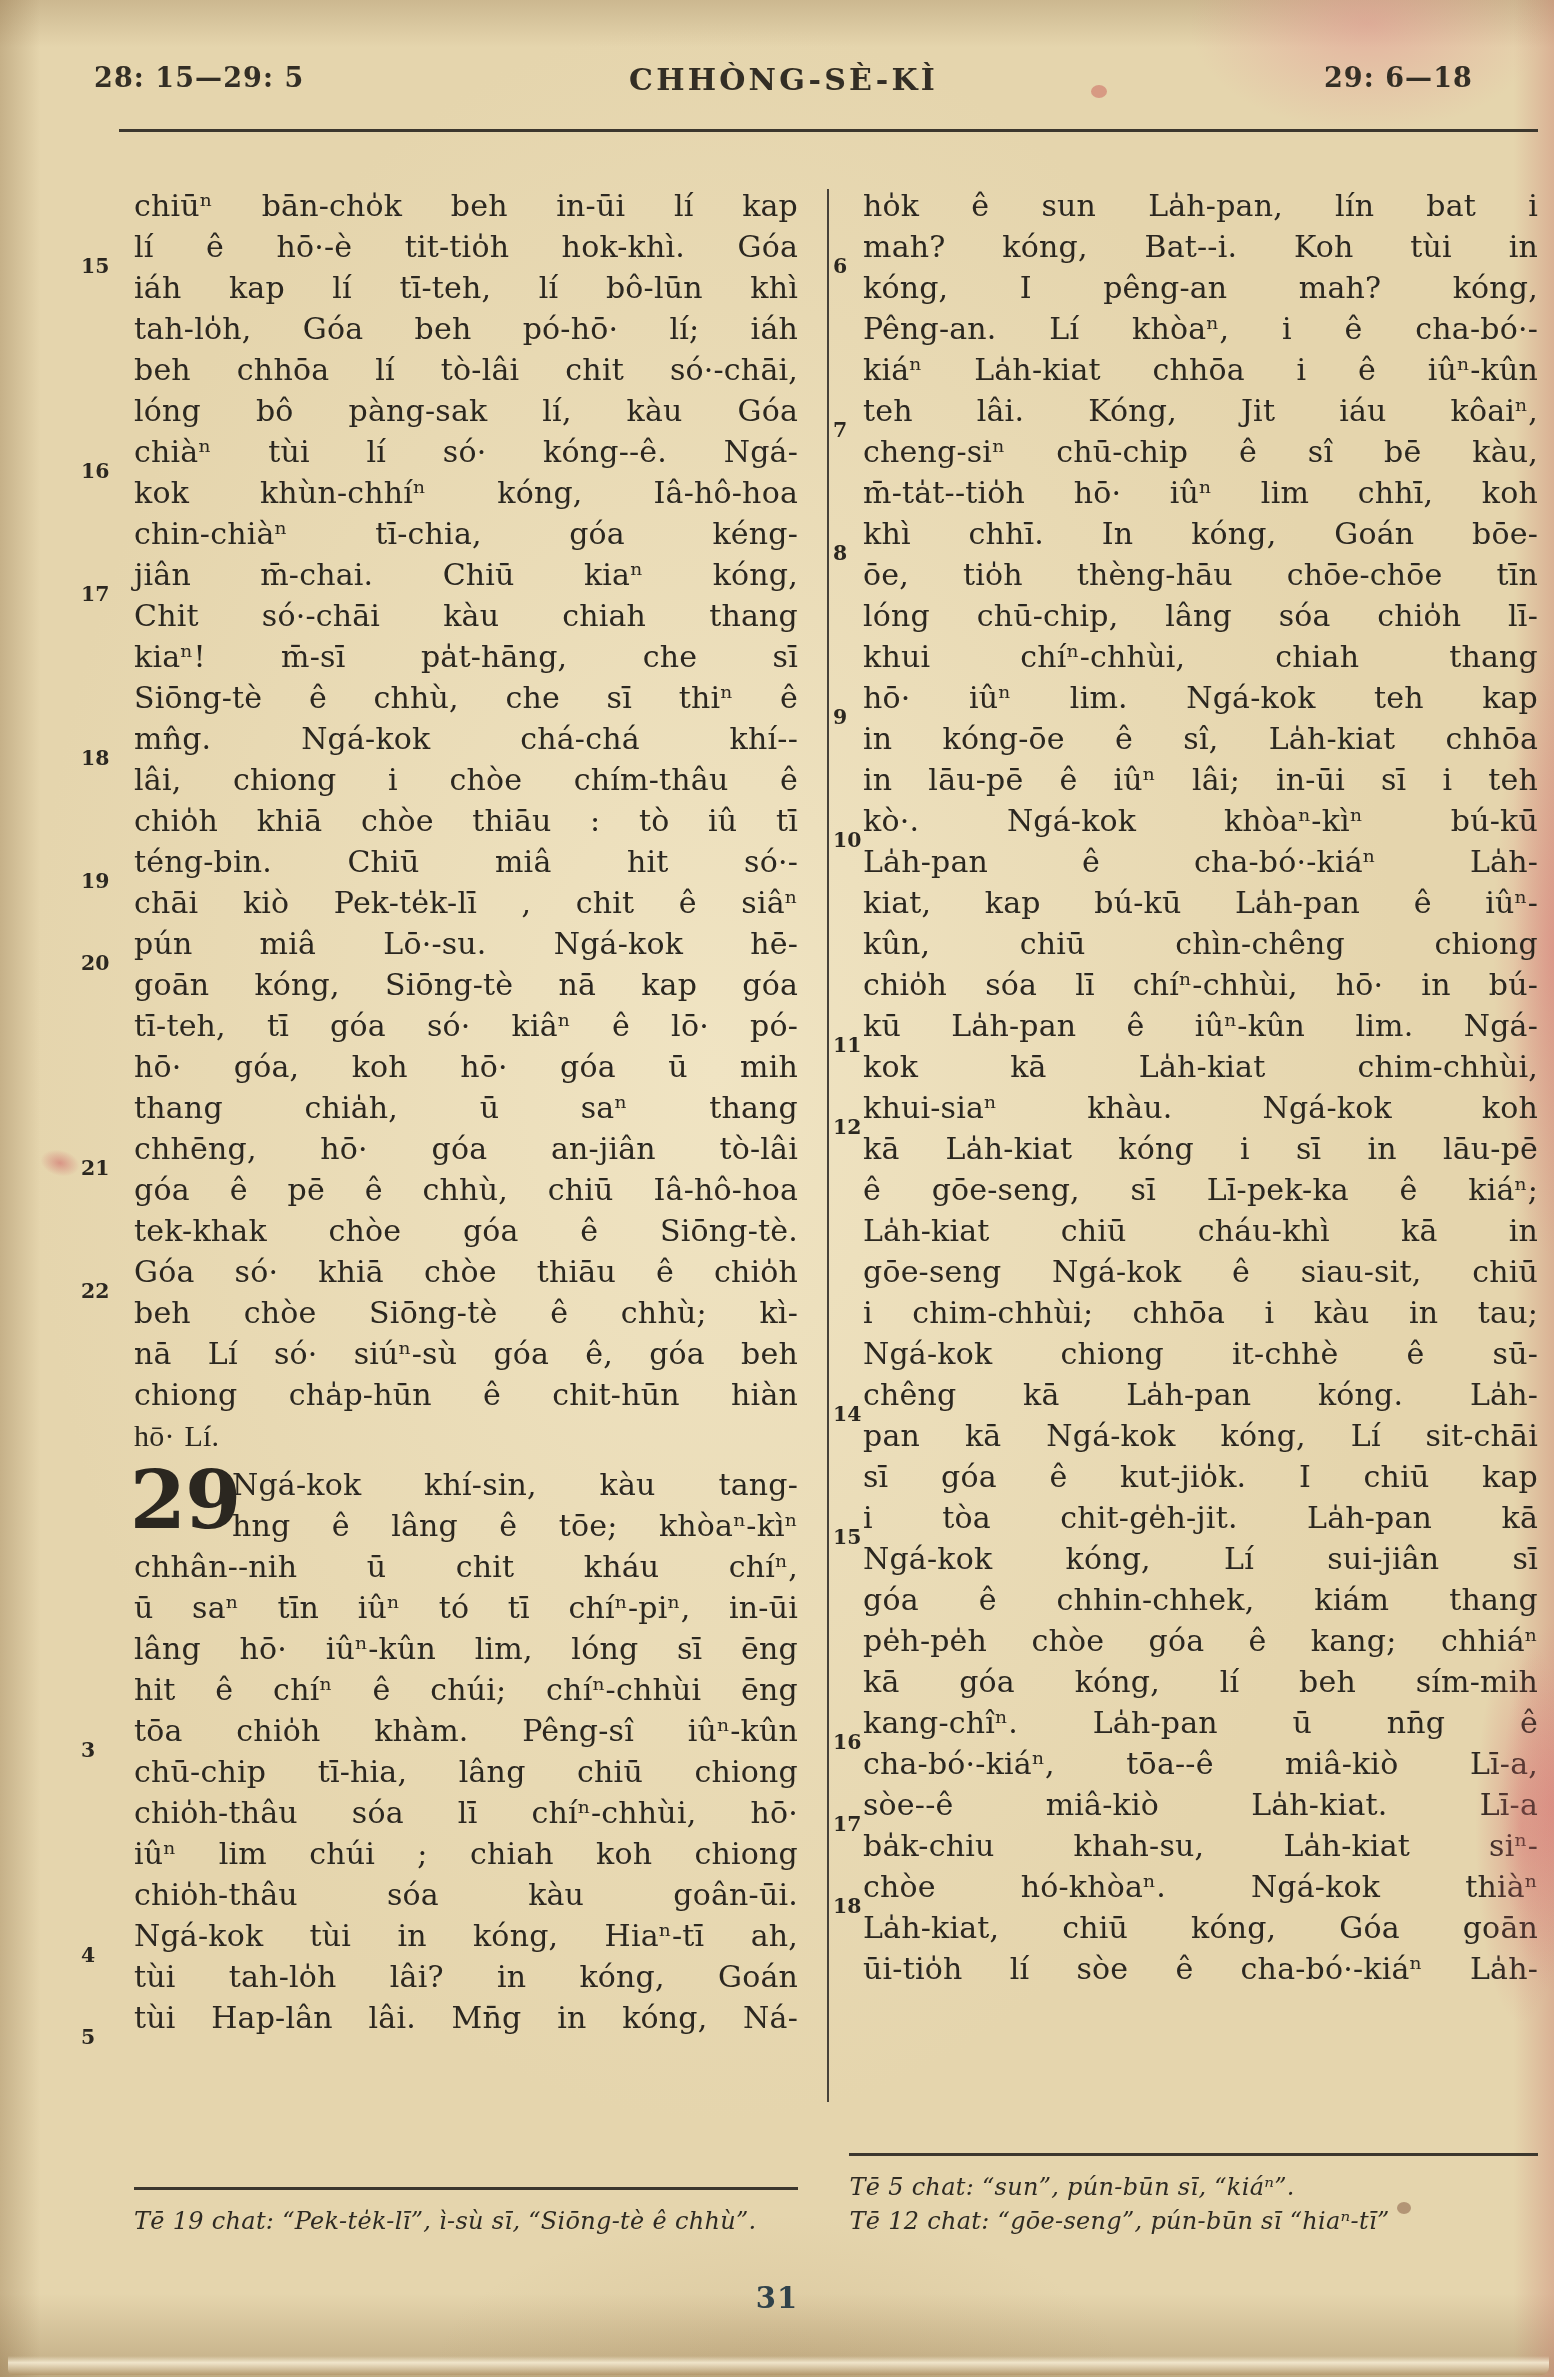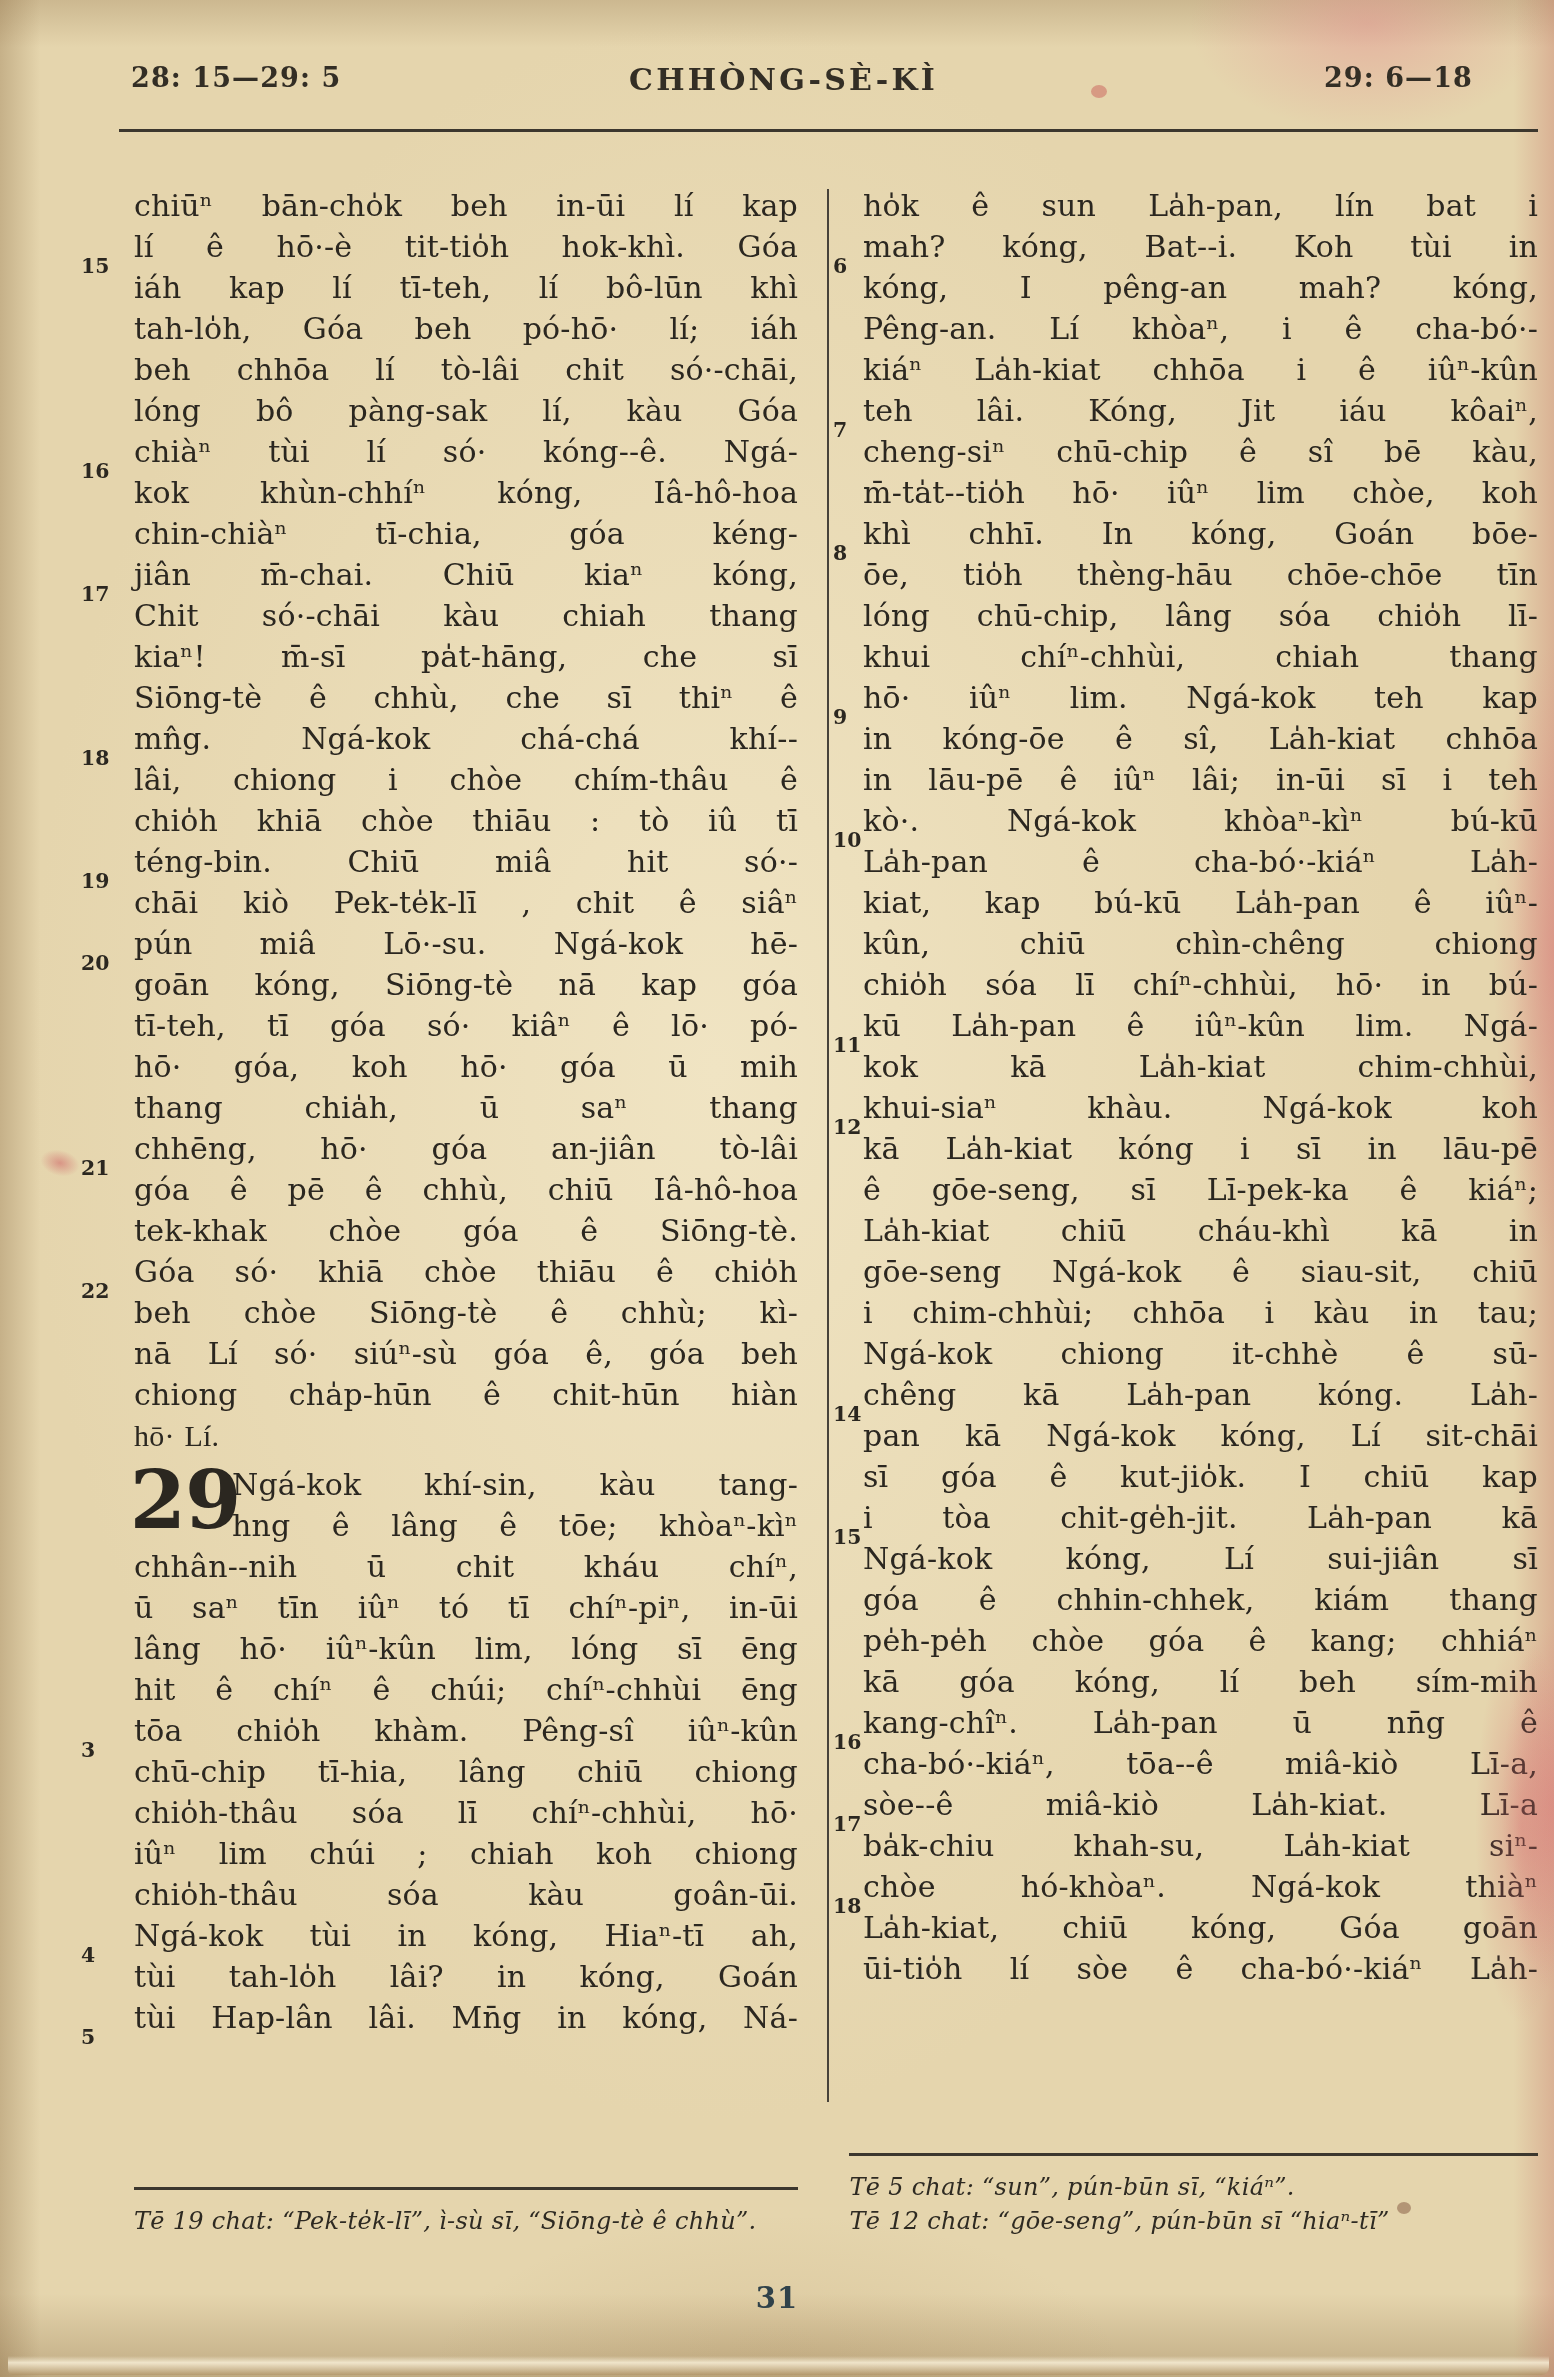--- a/index.html
+++ b/index.html
@@ -21,21 +21,21 @@
       linear-gradient(to bottom, rgba(125,92,52,0.24), rgba(125,92,52,0) 2%, rgba(125,92,52,0) 96.5%, rgba(115,82,42,0.32)),
       radial-gradient(ellipse 806px 1236px at 46% 45%, #f0e4c3, #e5d5ad 85%);
   }
 
   
   .page-header {
     position:absolute; top:62px; left:94px; right:81px;
     display:flex; justify-content:space-between; align-items:baseline;
     font-weight:bold; color:#332e25;
   }
-  .page-header .ref { font-size:27px; letter-spacing:1.1px;margin-left:37px; }
+  .page-header .ref { font-size:27px; letter-spacing:1.1px; }
   .page-header .title {
     position:absolute; left:50%; transform:translateX(-50%);
     font-size:30px; letter-spacing:3.2px;
   }
   .header-rule {
     position:absolute; top:129px; left:119px; right:16px;
     height:3.2px; background:#3c372e;
   }
 
   
@@ -186,21 +186,21 @@
 
     <section class="col col-right">
       <div class="lines" id="right-lines">
           <div class="line">ho̍k ê sun La̍h-pan, lín bat i</div>
           <div class="line"><span class="vnum">6</span>mah? kóng, Bat--i. Koh tùi in</div>
           <div class="line">kóng, I pêng-an mah? kóng,</div>
           <div class="line">Pêng-an. Lí khòaⁿ, i ê cha-bó·-</div>
           <div class="line">kiáⁿ La̍h-kiat chhōa i ê iûⁿ-kûn</div>
           <div class="line"><span class="vnum">7</span>teh lâi. Kóng, Jit iáu kôaiⁿ,</div>
           <div class="line">cheng-siⁿ chū-chip ê sî bē kàu,</div>
-          <div class="line">m̄-ta̍t--tio̍h hō· iûⁿ lim chòe, koh</div>
+          <div class="line">m̄-ta̍t--tio̍h hō· iûⁿ lim chhī, koh</div>
           <div class="line"><span class="vnum">8</span>khì chhī. In kóng, Goán bōe-</div>
           <div class="line">ōe, tio̍h thèng-hāu chōe-chōe tīn</div>
           <div class="line">lóng chū-chip, lâng sóa chio̍h lī-</div>
           <div class="line">khui chíⁿ-chhùi, chiah thang</div>
           <div class="line"><span class="vnum">9</span>hō· iûⁿ lim. Ngá-kok teh kap</div>
           <div class="line">in kóng-ōe ê sî, La̍h-kiat chhōa</div>
           <div class="line">in lāu-pē ê iûⁿ lâi; in-ūi sī i teh</div>
           <div class="line"><span class="vnum">10</span>kò·. Ngá-kok khòaⁿ-kìⁿ bú-kū</div>
           <div class="line">La̍h-pan ê cha-bó·-kiáⁿ La̍h-</div>
           <div class="line">kiat, kap bú-kū La̍h-pan ê iûⁿ-</div>

